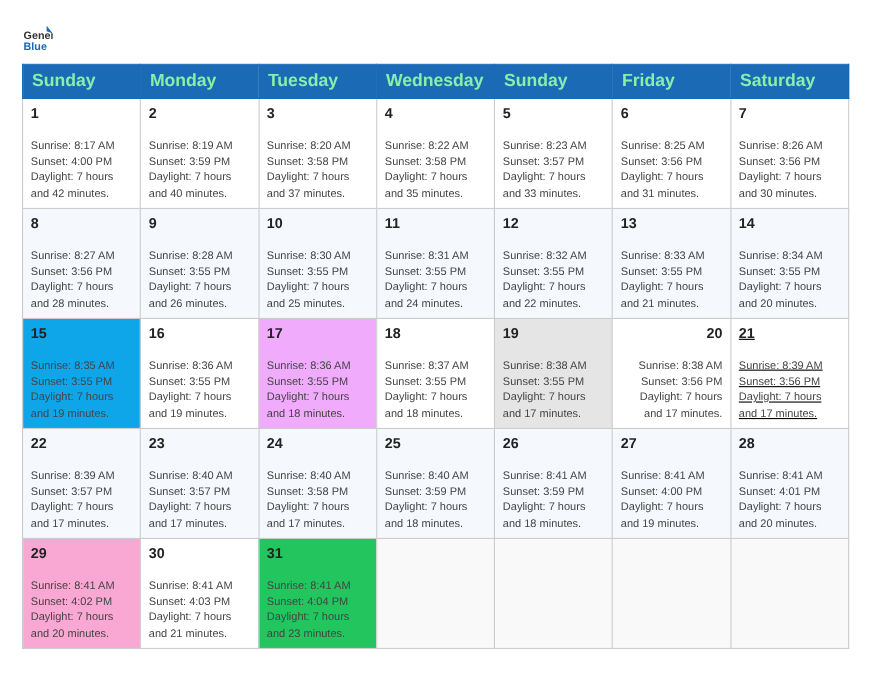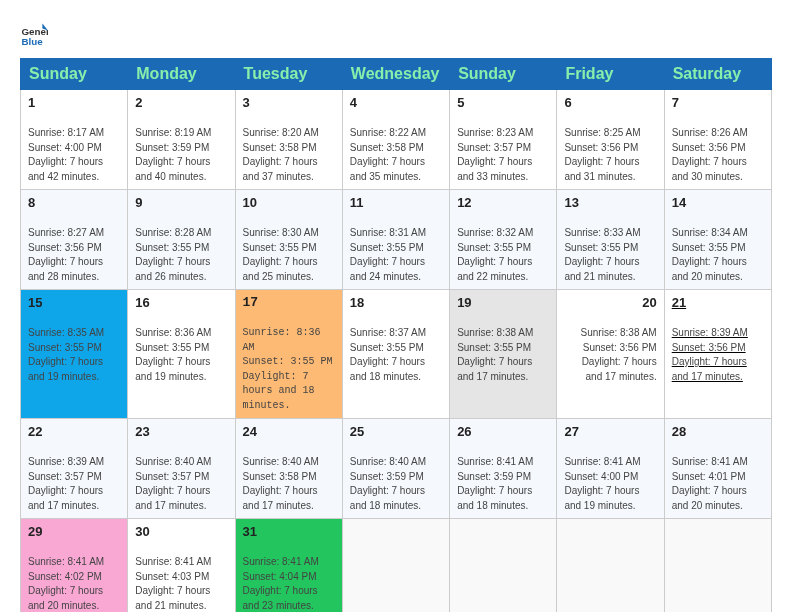--- a/index.html
+++ b/index.html
@@ -177,21 +177,21 @@
       </tr>
       <tr>
         <td style="background: #0ea5e9;">
           <span class="day-num">15</span>
           <div class="day-info">Sunrise: 8:35 AM<br>Sunset: 3:55 PM<br>Daylight: 7 hours and 19 minutes.</div>
         </td>
         <td style="background: rgb(255, 255, 255);">
           <span class="day-num">16</span>
           <div class="day-info">Sunrise: 8:36 AM<br>Sunset: 3:55 PM<br>Daylight: 7 hours and 19 minutes.</div>
         </td>
-        <td style="background: #fdba74; font-family: Liberation Mono, monospace;">
+        <td style="background: #f0abfc;">
           <span class="day-num">17</span>
           <div class="day-info">Sunrise: 8:36 AM<br>Sunset: 3:55 PM<br>Daylight: 7 hours and 18 minutes.</div>
         </td>
         <td style="background: rgb(255, 255, 255);">
           <span class="day-num">18</span>
           <div class="day-info">Sunrise: 8:37 AM<br>Sunset: 3:55 PM<br>Daylight: 7 hours and 18 minutes.</div>
         </td>
         <td style="background: #e5e5e5;">
           <span class="day-num">19</span>
           <div class="day-info">Sunrise: 8:38 AM<br>Sunset: 3:55 PM<br>Daylight: 7 hours and 17 minutes.</div>

